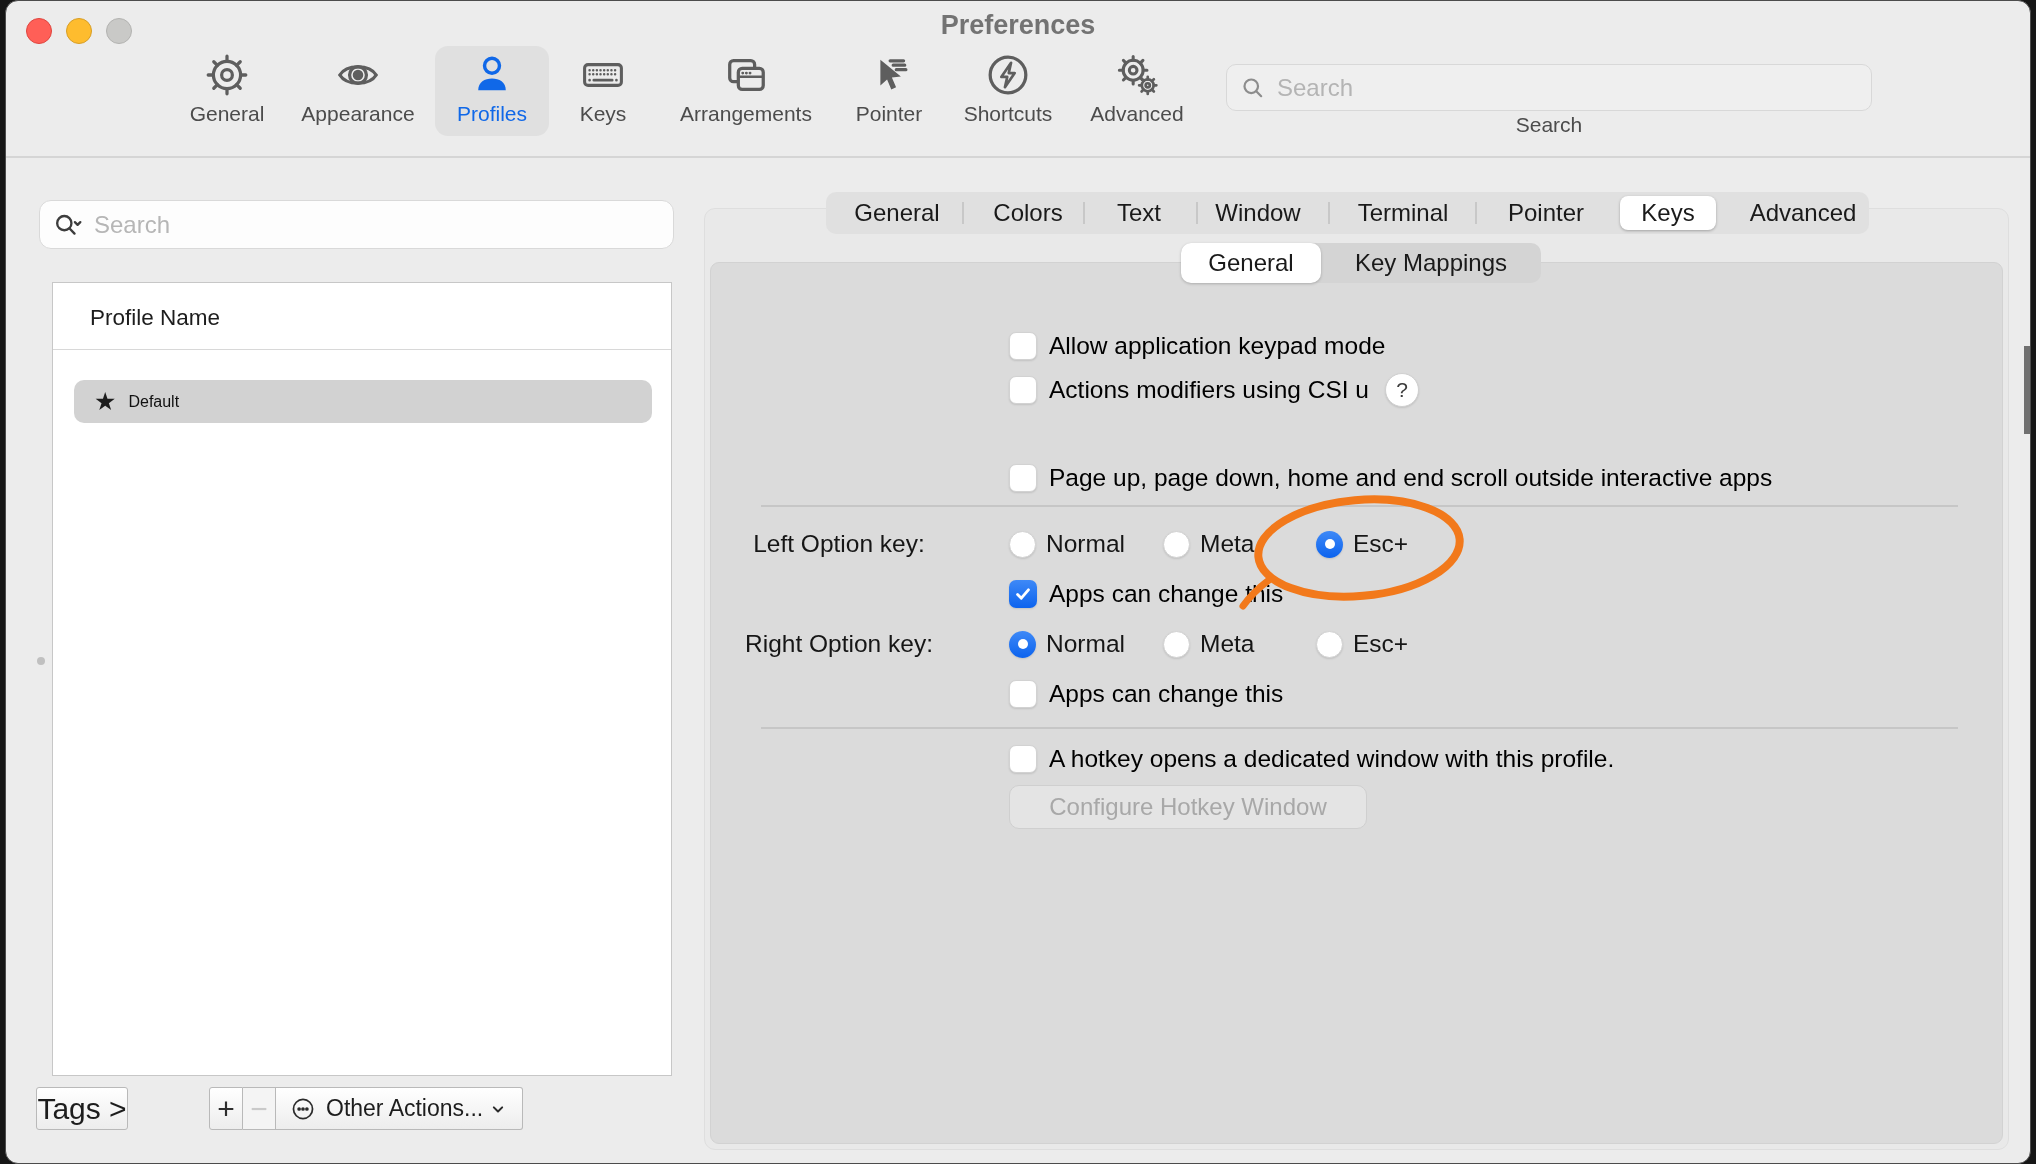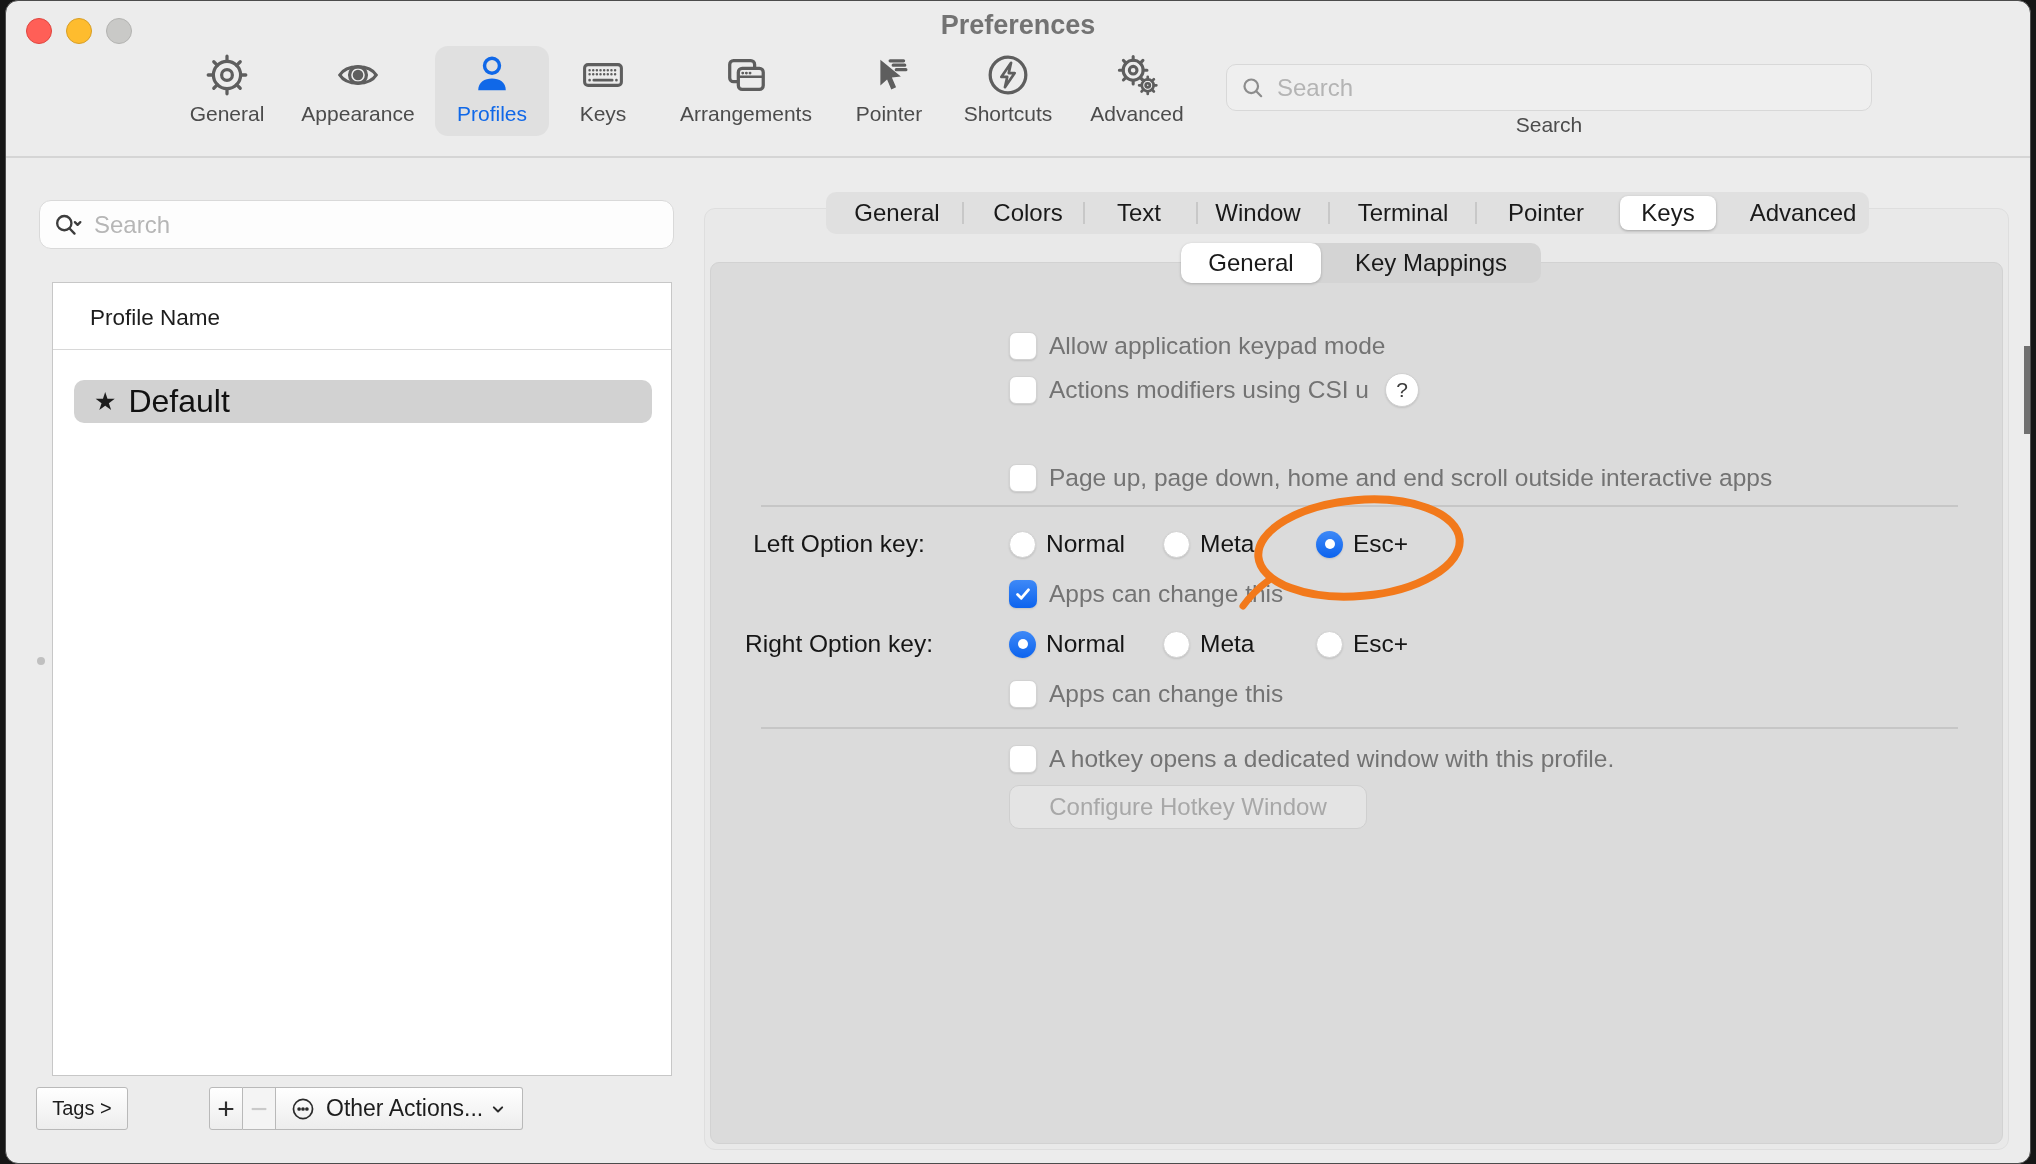--- a/index.html
+++ b/index.html
@@ -28,26 +28,26 @@
   .sb-search{position:absolute;left:33px;top:199px;width:635px;height:49px;box-sizing:border-box;border:1.5px solid #d9d9d9;
     border-radius:12px;background:#fdfdfd;display:flex;align-items:center;padding:0 12px;}
   .sb-search .ph{font-size:24px;color:#b6b6b6;margin-left:10px;}
   .profile-list{position:absolute;left:46px;top:281px;width:620px;height:794px;background:#ffffff;
     border:1px solid #c7c7c7;box-sizing:border-box;}
   .pl-header{position:absolute;left:37px;top:22px;font-size:22.5px;color:#1d1d1d;}
   .pl-divider{position:absolute;left:0;top:66px;width:100%;height:1px;background:#d8d8d8;}
   .pl-row{position:absolute;left:21px;top:97px;width:578px;height:43px;background:#d2d2d2;border-radius:10px;
     display:flex;align-items:center;padding-left:20px;box-sizing:border-box;}
   .pl-row .star{font-size:25px;color:#1d1d1d;margin-right:12px;}
-  .pl-row .pname{font-size:32px;color:#111;}
+  .pl-row .pname{font-size:16px;color:#111;}
   .edge-dot{position:absolute;left:31px;top:656px;width:8px;height:8px;border-radius:50%;background:#c0c0c0;}
   
   button{appearance:none;-webkit-appearance:none;border:none;background:none;padding:0;margin:0;font-family:inherit;cursor:default;}
   .bevel{position:absolute;height:43px;box-sizing:border-box;border:1.5px solid #b9b9b9;border-radius:3px;
-    background:linear-gradient(180deg,#ffffff,#ededed);color:#1d1d1d;font-size:20px;}
+    background:linear-gradient(180deg,#ffffff,#ededed);color:#1d1d1d;font-size:30px;}
   .tags{left:30px;top:1086px;width:92px;}
   .btn-group{position:absolute;left:203px;top:1086px;height:43px;display:flex;}
   .seg{height:43px;box-sizing:border-box;border:1.5px solid #b9b9b9;background:linear-gradient(180deg,#ffffff,#ededed);
     display:flex;align-items:center;justify-content:center;}
   .seg.plus{width:34px;font-size:30px;font-weight:300;color:#2e2e2e;border-radius:3px 0 0 3px;}
   .seg.minus{width:33px;font-size:30px;font-weight:300;color:#c9c9c9;border-left:none;background:#f4f4f4;}
   .seg.actions{width:247px;border-left:none;border-radius:0 3px 3px 0;justify-content:flex-start;padding:0 14px;font-size:23px;color:#1d1d1d;}
   .seg.actions .alabel{margin-left:10px;}
   .seg.actions .chev{margin-left:auto;display:flex;}
   
@@ -59,21 +59,21 @@
   .segsep{position:absolute;top:201px;width:2px;height:22px;background:#c8c8c8;}
   .segpill{position:absolute;left:1614px;top:195px;width:96px;height:34px;background:#ffffff;border-radius:8px;
     box-shadow:0 1px 3px rgba(0,0,0,0.28);}
   .segtab{position:absolute;top:191px;height:42px;line-height:42px;transform:translateX(-50%);font-size:24px;color:#1a1a1a;}
   .subtabs{position:absolute;left:1175px;top:242px;width:360px;height:40px;background:#d4d4d4;border-radius:10px;}
   .subpill{position:absolute;left:1175px;top:242px;width:140px;height:40px;background:#ffffff;border-radius:10px;
     box-shadow:0 1px 3px rgba(0,0,0,0.22);}
   .subtab{position:absolute;top:242px;height:40px;line-height:40px;transform:translateX(-50%);font-size:24px;color:#1a1a1a;}
   
   .crow{position:absolute;left:1003px;display:flex;align-items:center;height:28px;}
-  .crow .lbl{margin-left:12px;font-size:24.5px;color:#737373;white-space:nowrap;}
+  .crow .lbl{margin-left:12px;font-size:24.5px;color:#000000;white-space:nowrap;}
   .cb{width:28px;height:28px;box-sizing:border-box;border-radius:7px;background:#fff;border:1px solid #d2d2d2;
     box-shadow:0 1px 2px rgba(0,0,0,0.12);flex:0 0 auto;display:flex;align-items:center;justify-content:center;}
   .cb.on{background:linear-gradient(180deg,#3e89f7,#0c63ee);border:none;}
   .help{margin-left:16px;width:34px;height:34px;border-radius:50%;background:#fff;border:1px solid #d0d0d0;
     box-shadow:0 1px 2px rgba(0,0,0,0.12);box-sizing:border-box;display:flex;align-items:center;justify-content:center;
     font-size:21px;color:#3c3c3c;}
   .hdiv{position:absolute;left:755px;width:1197px;height:1.5px;background:#c6c6c6;}
   .optlabel{position:absolute;left:683px;width:300px;height:30px;line-height:30px;text-align:center;font-size:24.5px;color:#161616;}
   .radiorow{position:absolute;left:1003px;height:28px;width:470px;}
   .rgroup{position:absolute;top:0;display:flex;align-items:center;height:28px;}

